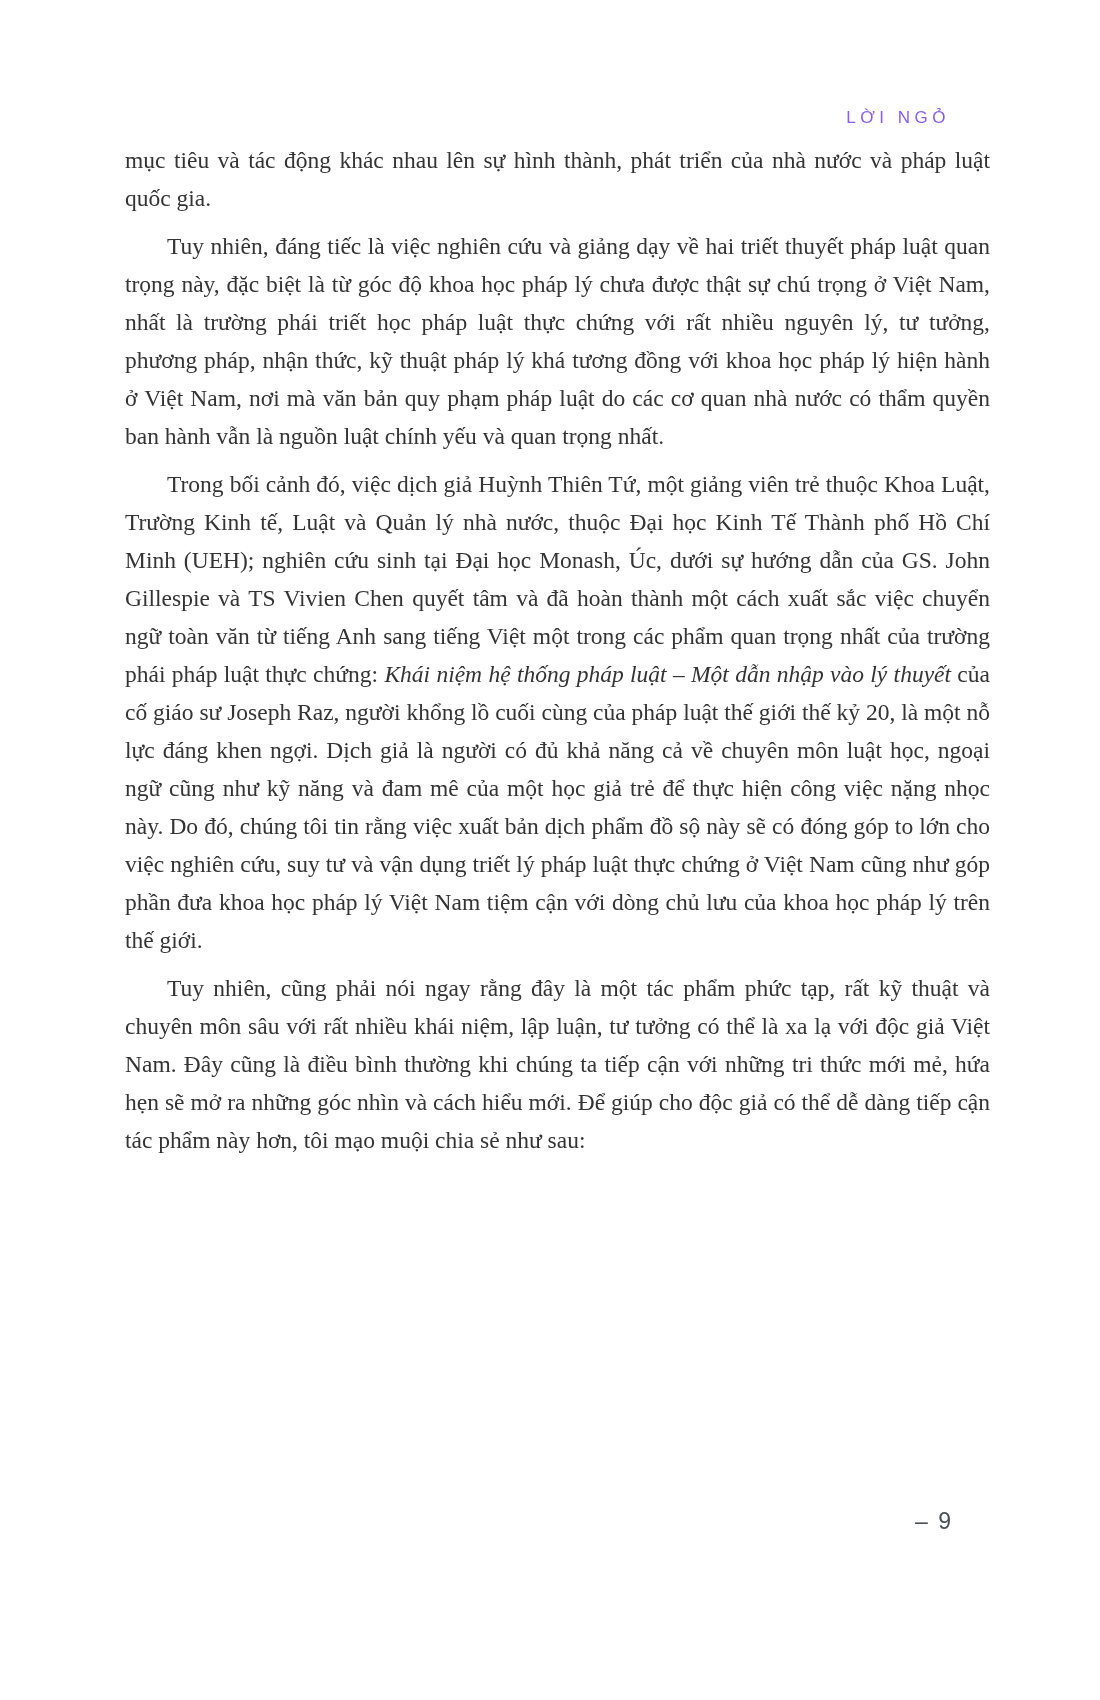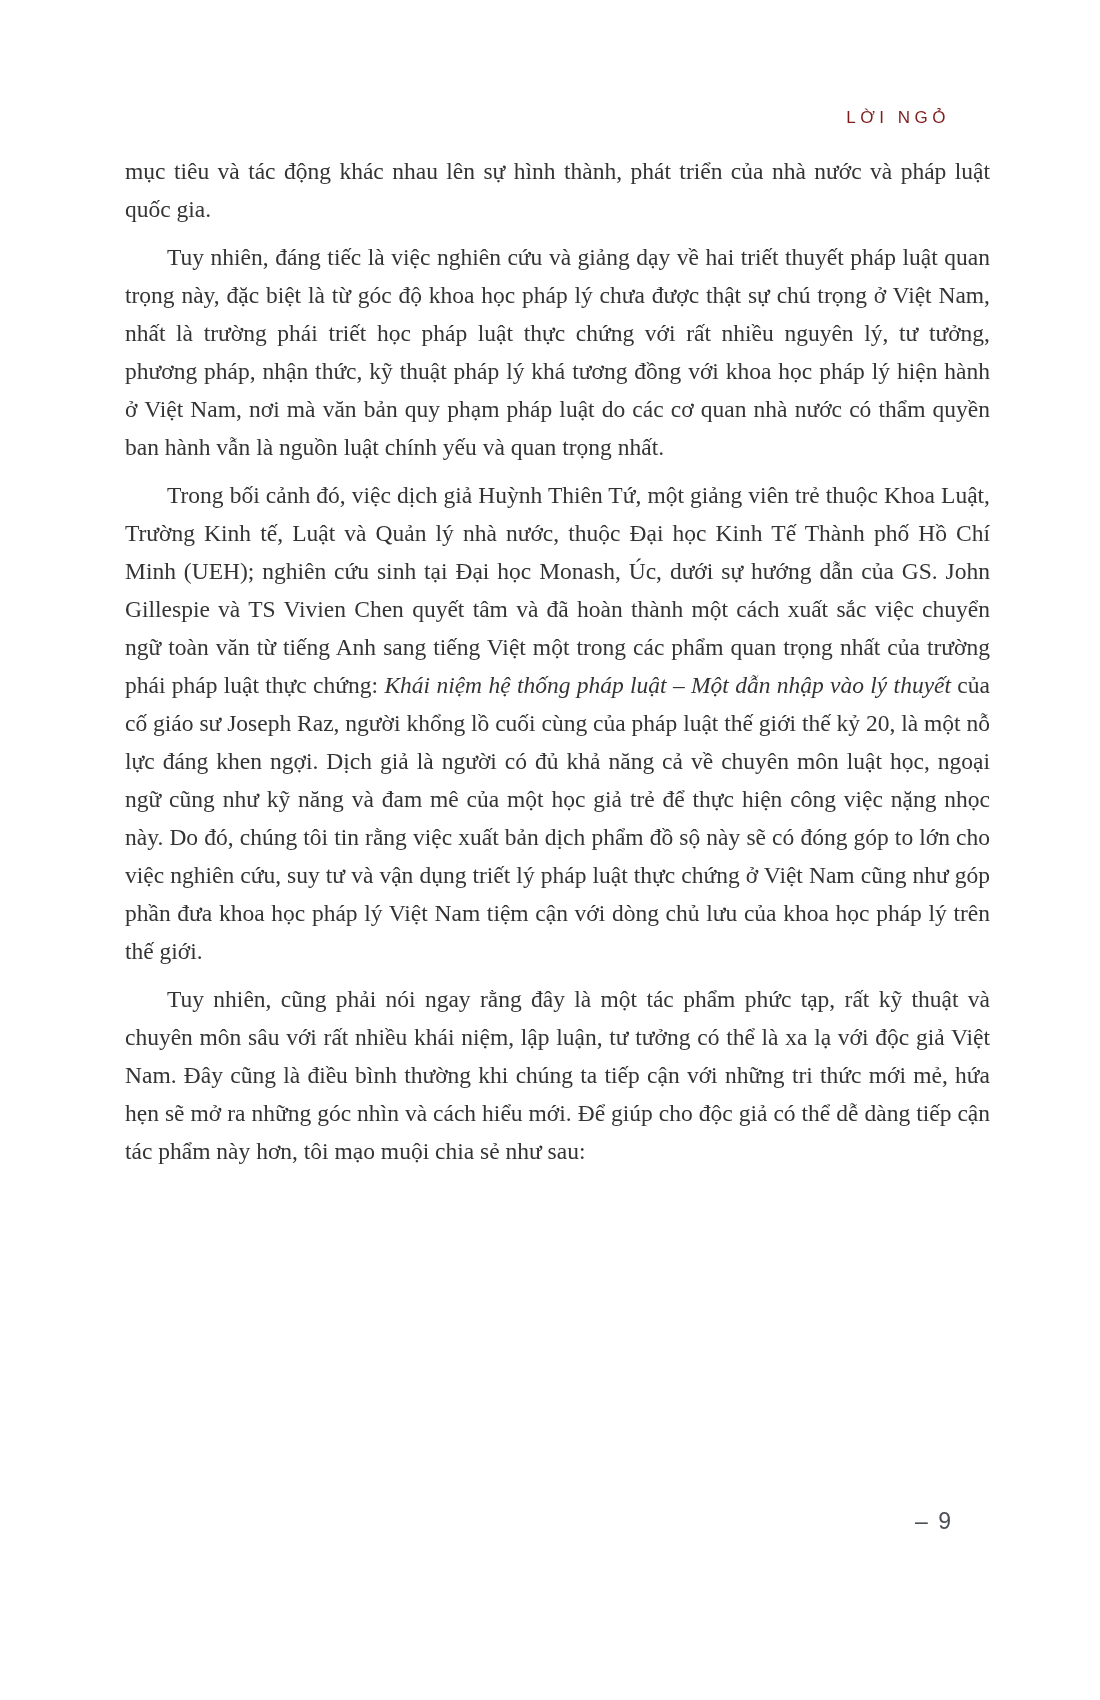--- a/index.html
+++ b/index.html
@@ -16,26 +16,26 @@
     font-family: "Liberation Serif", "DejaVu Serif", serif;
   }
   .running-header {
     position: absolute;
     top: 108px;
     right: 150px;
     font-family: "Liberation Sans", "DejaVu Sans", sans-serif;
     font-size: 17px;
     font-weight: 400;
     letter-spacing: 4.5px;
-    color: #7f1d1d;
+    color: #8b5cf6;
     white-space: nowrap;
   }
   .body-text {
     position: absolute;
-    top: 152px;
+    top: 141px;
     left: 125px;
     width: 865px;
     font-size: 23.5px;
     line-height: 38px;
     color: #343434;
     text-align: justify;
   }
   .body-text p {
     margin: 0 0 10px 0;
     text-indent: 42px;

